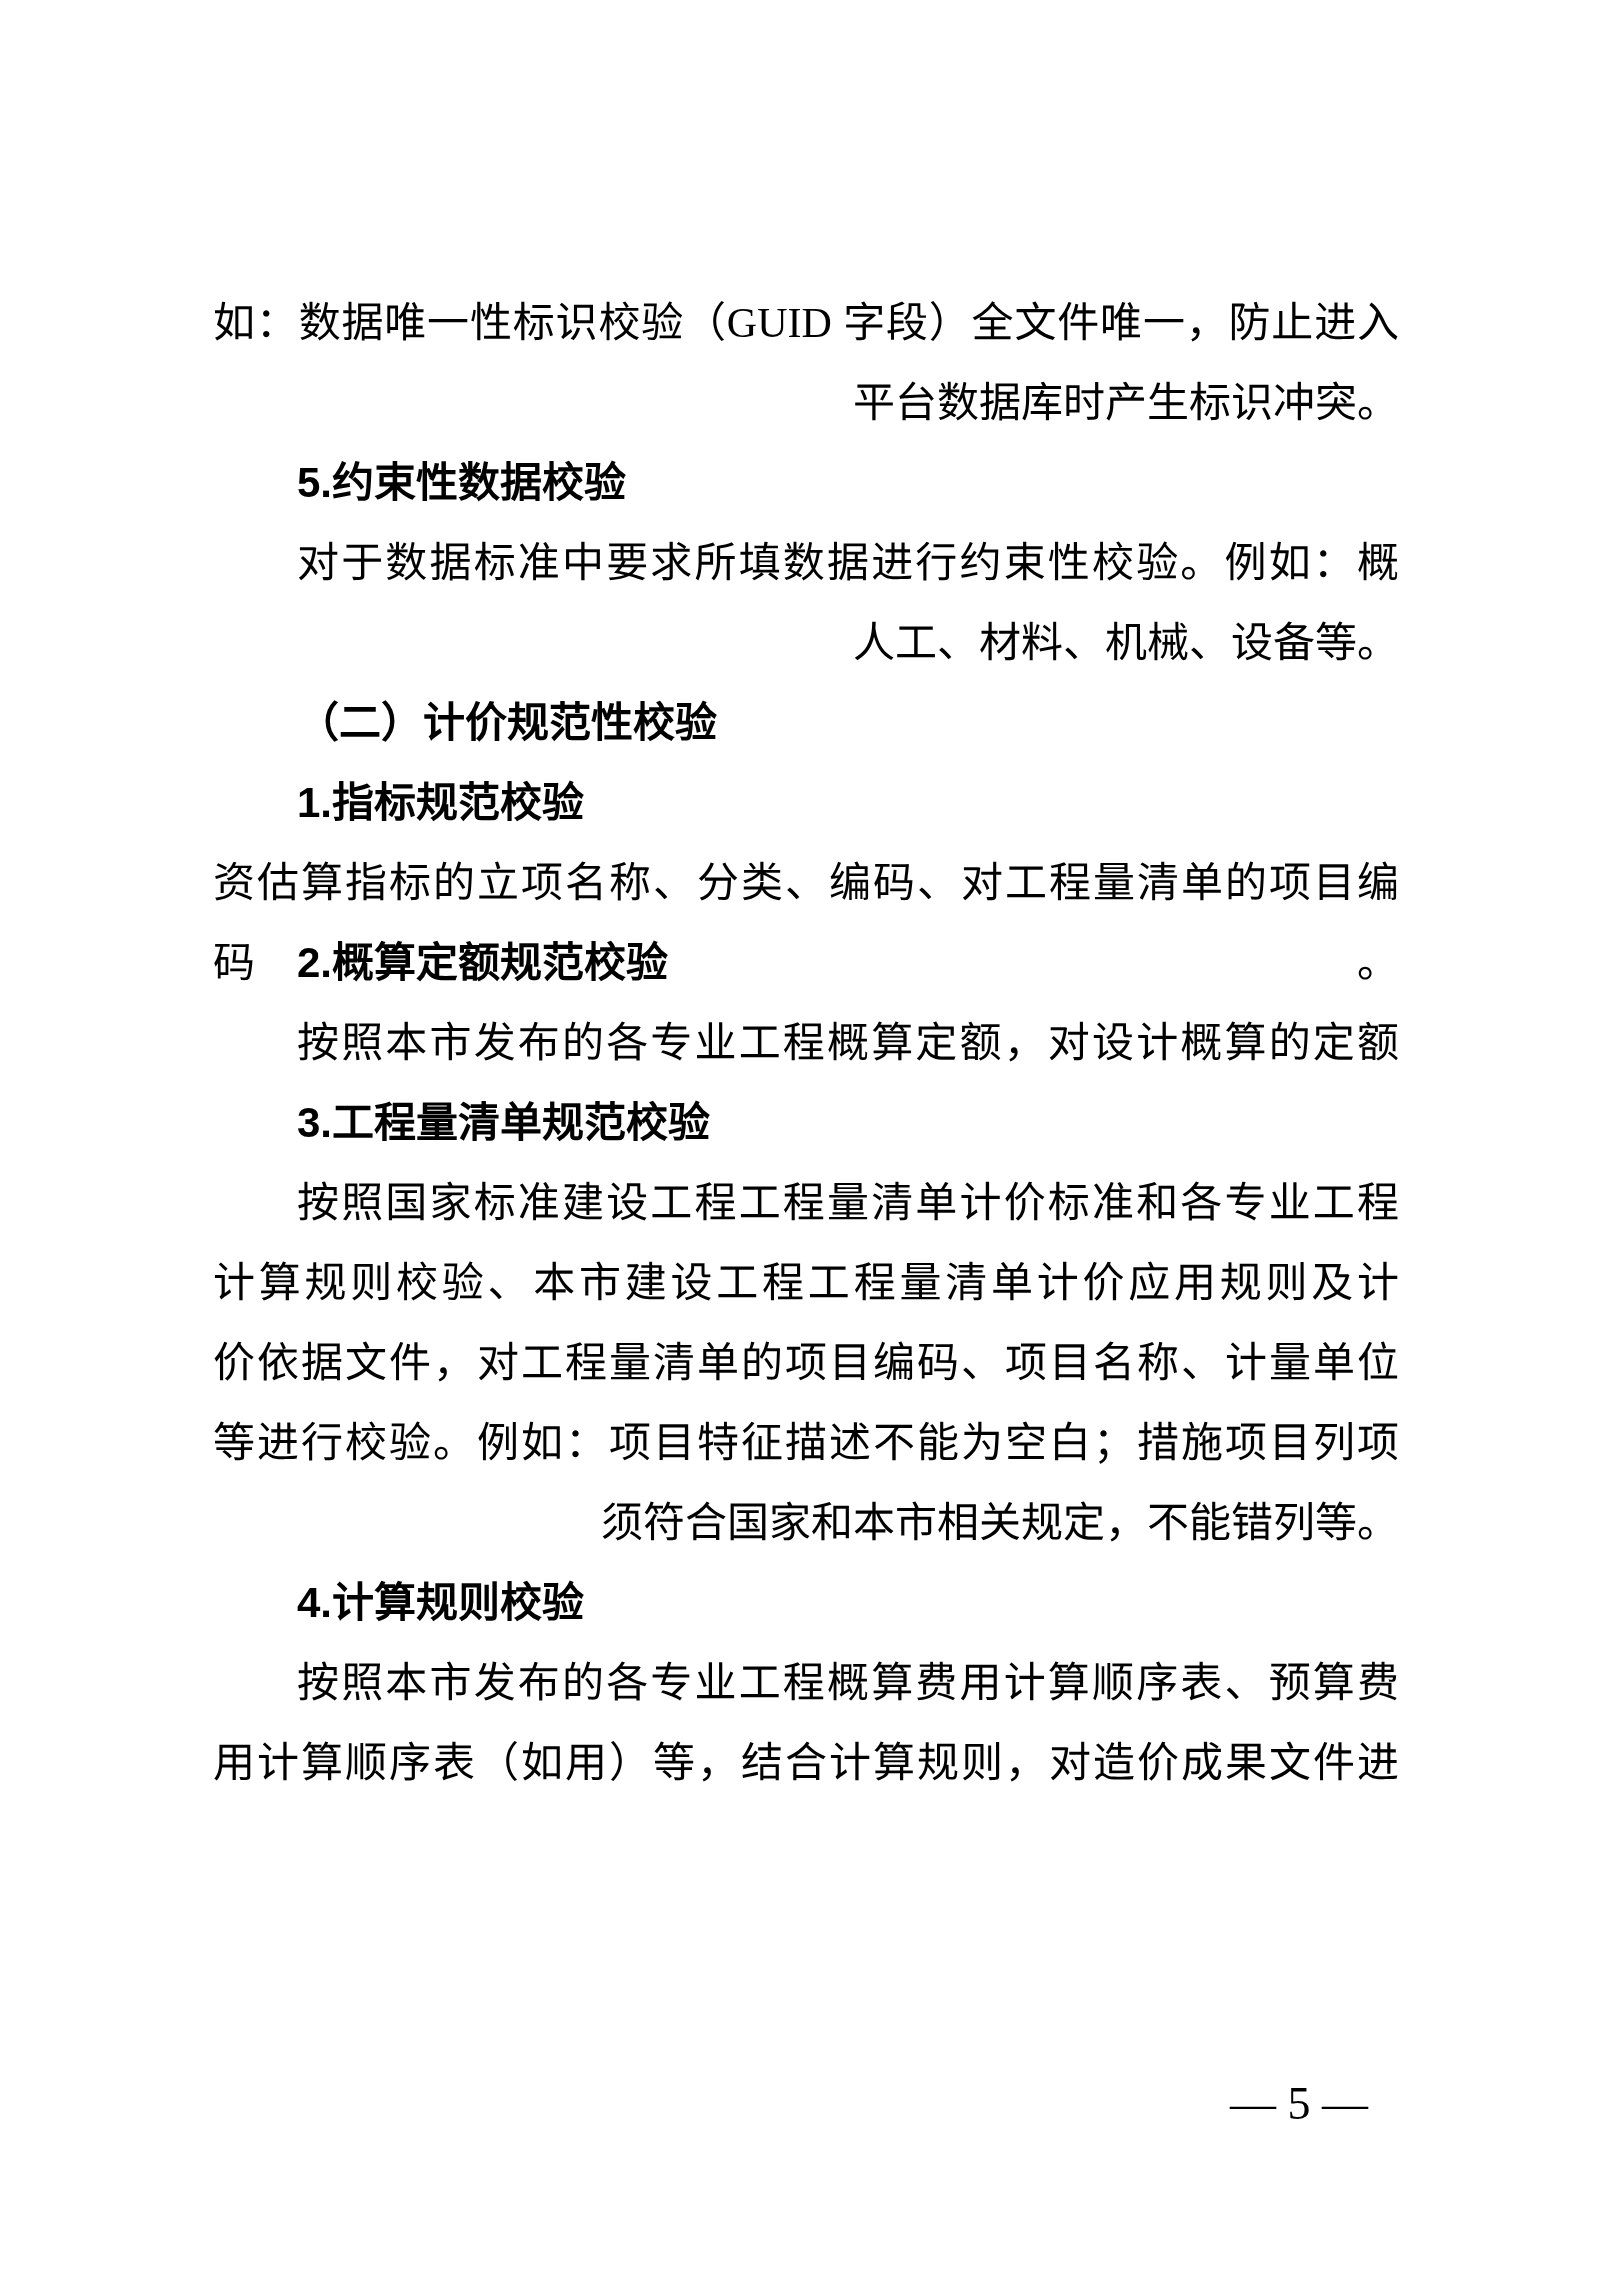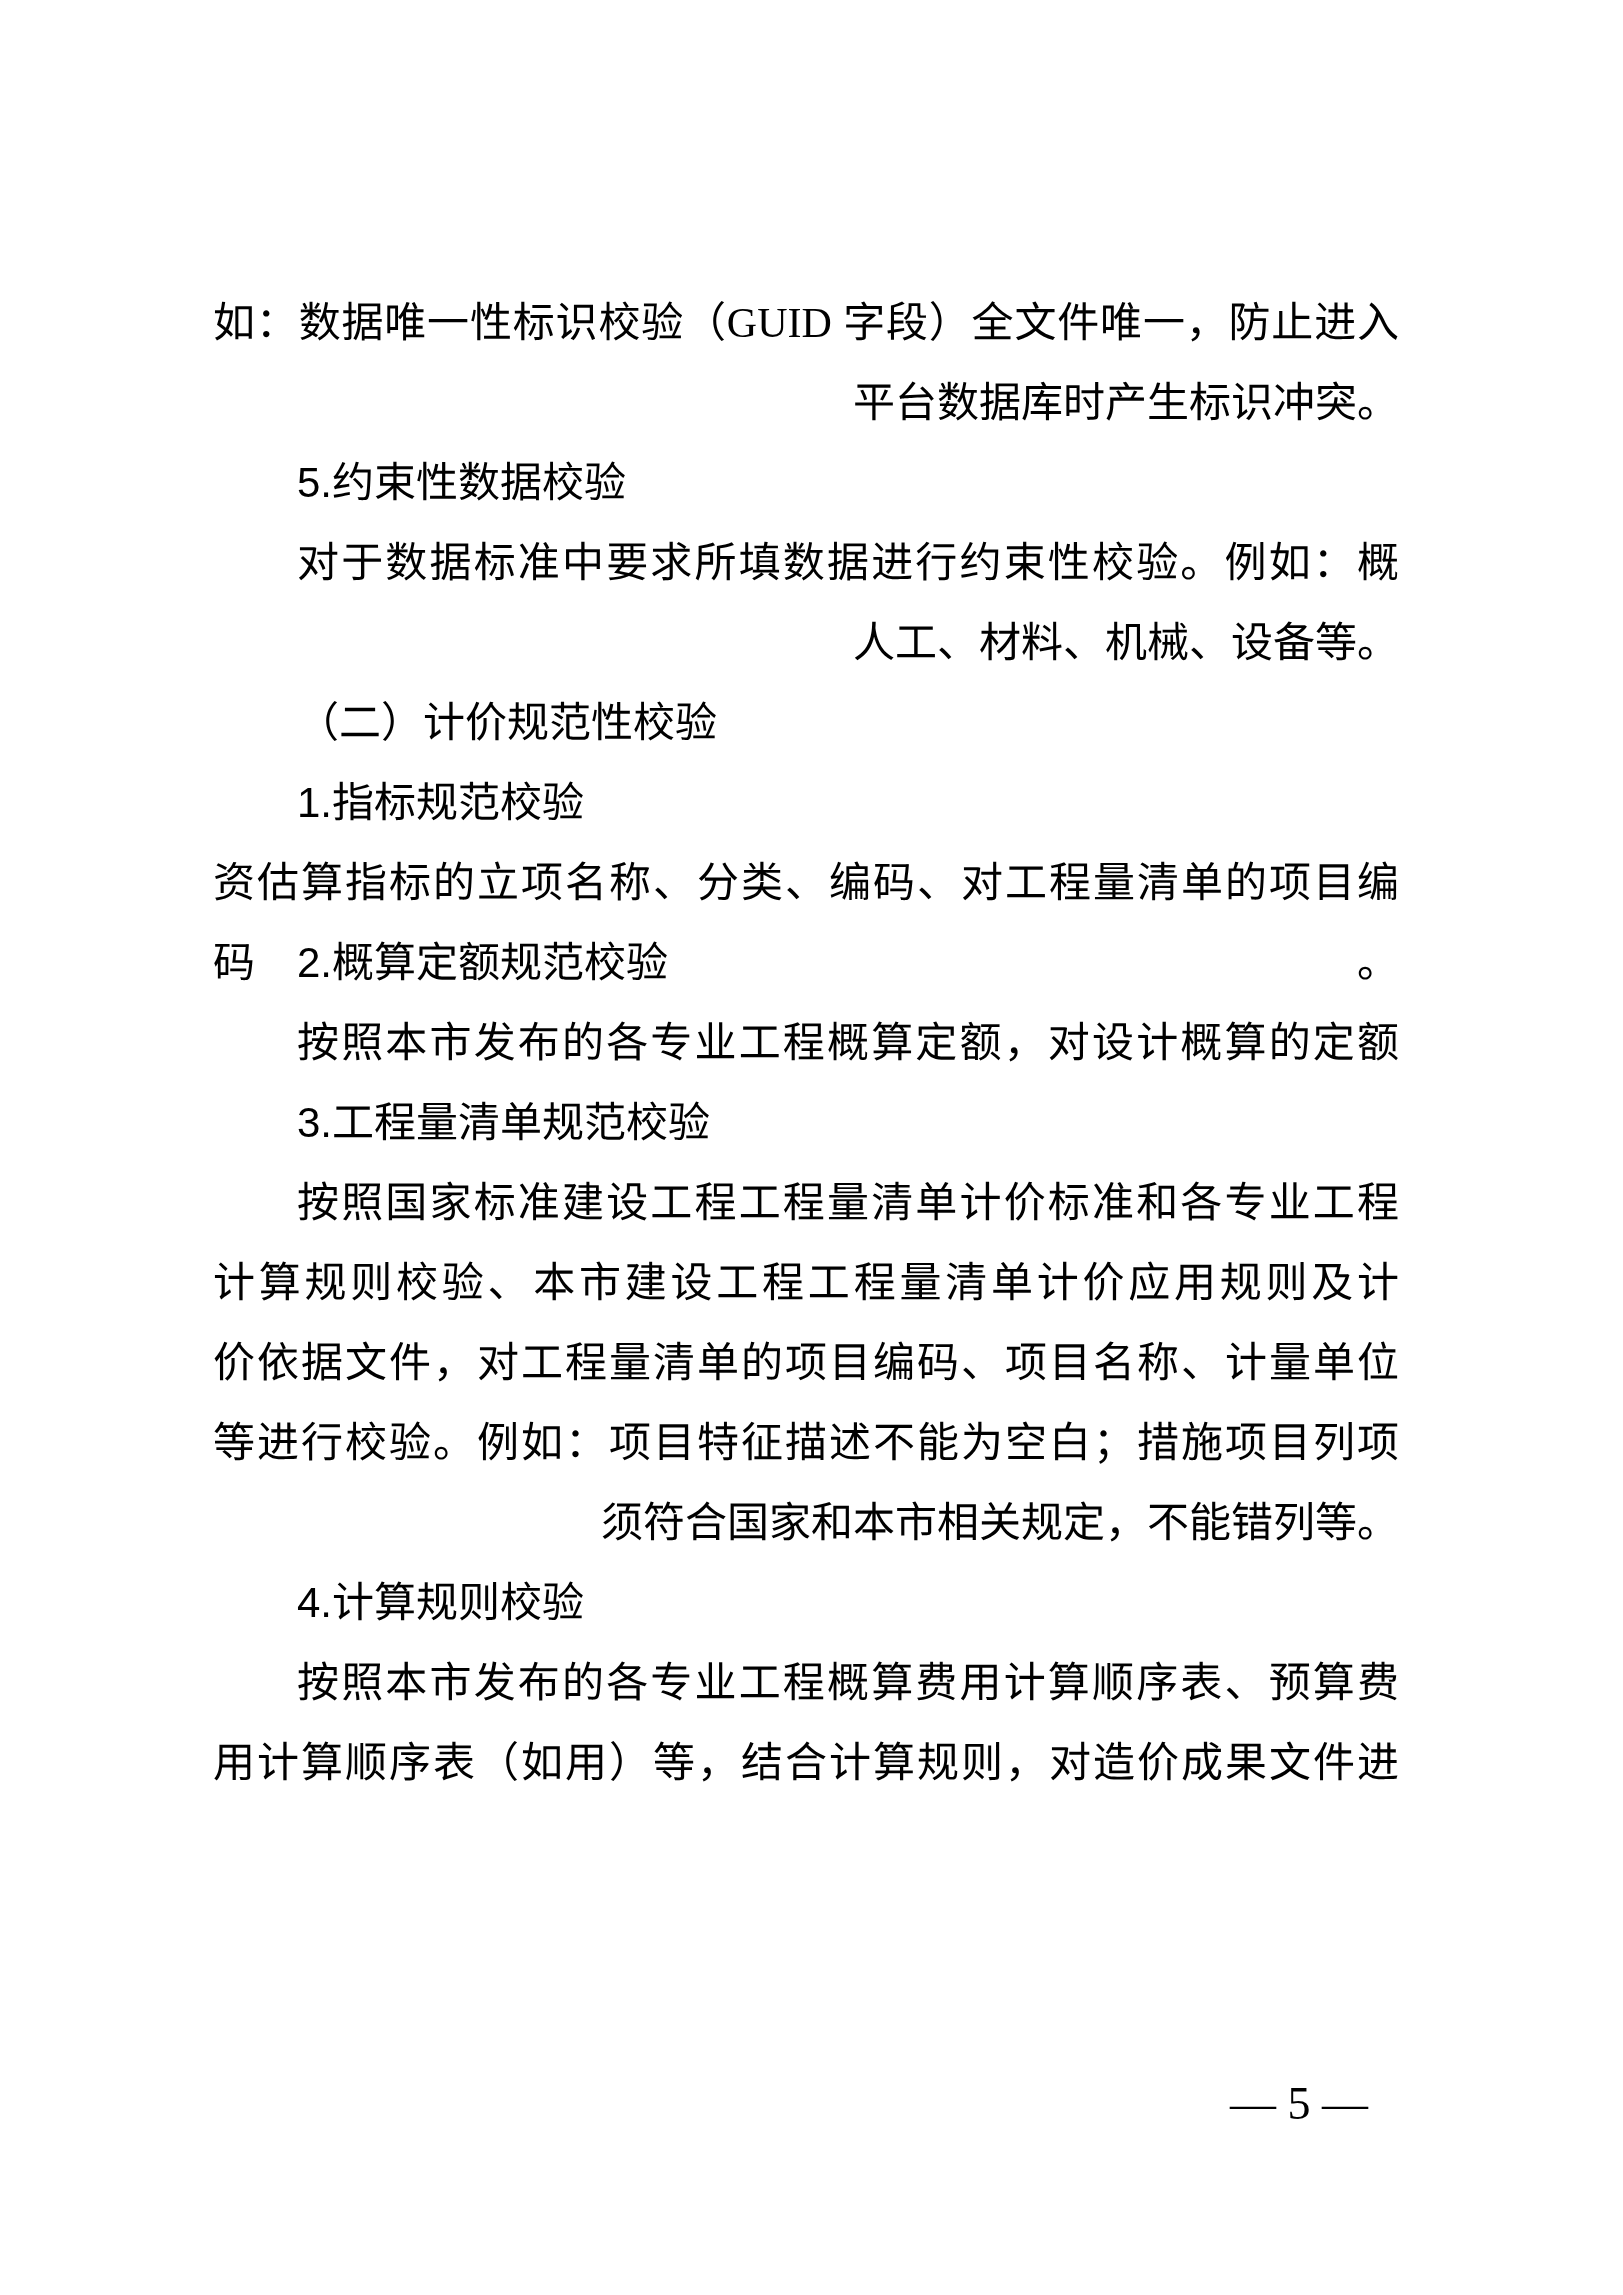--- a/index.html
+++ b/index.html
@@ -36,21 +36,21 @@
     text-justify: inter-character;
   }
   .body-left {
     text-align: right;
   }
   .indent {
     text-indent: 2em;
   }
   .heading {
     font-family: "Liberation Sans", "DejaVu Sans", sans-serif;
-    font-weight: 400;
+    font-weight: 700;
     text-align: left;
     text-indent: 2em;
   }
   .page-number {
     position: absolute;
     top: 2071px;
     right: 255px;
     height: 65px;
     line-height: 65px;
     font-size: 46px;

